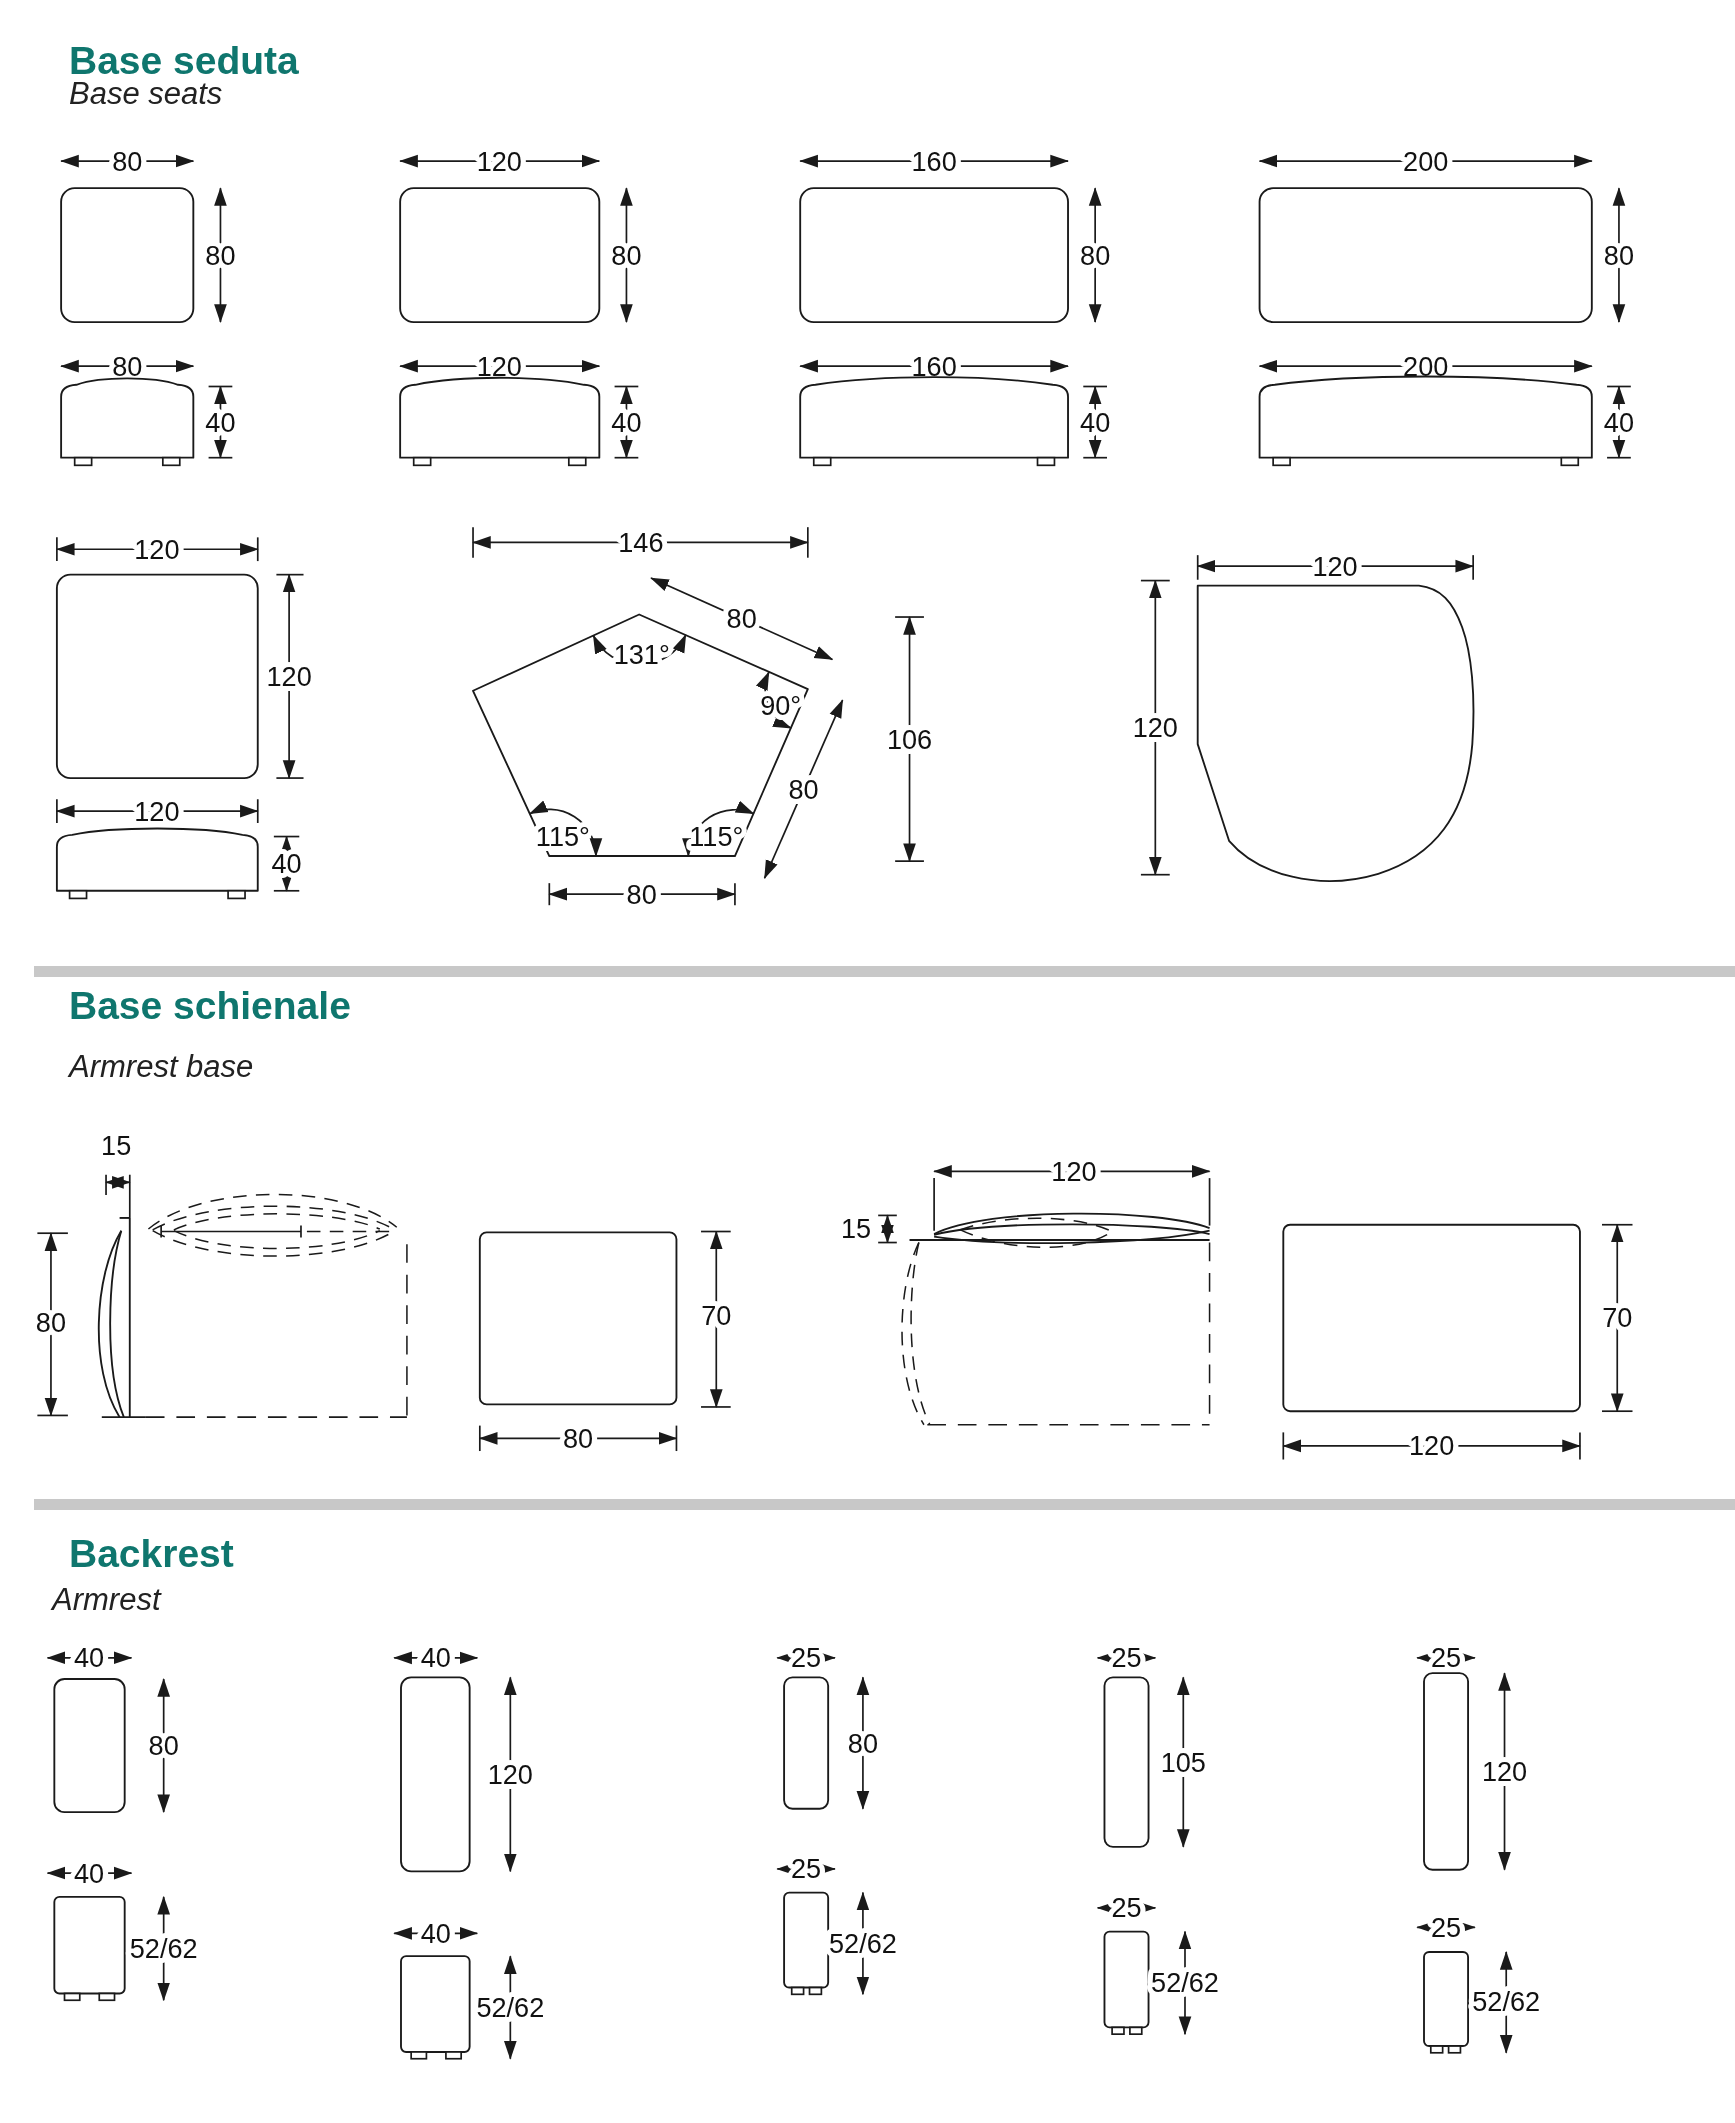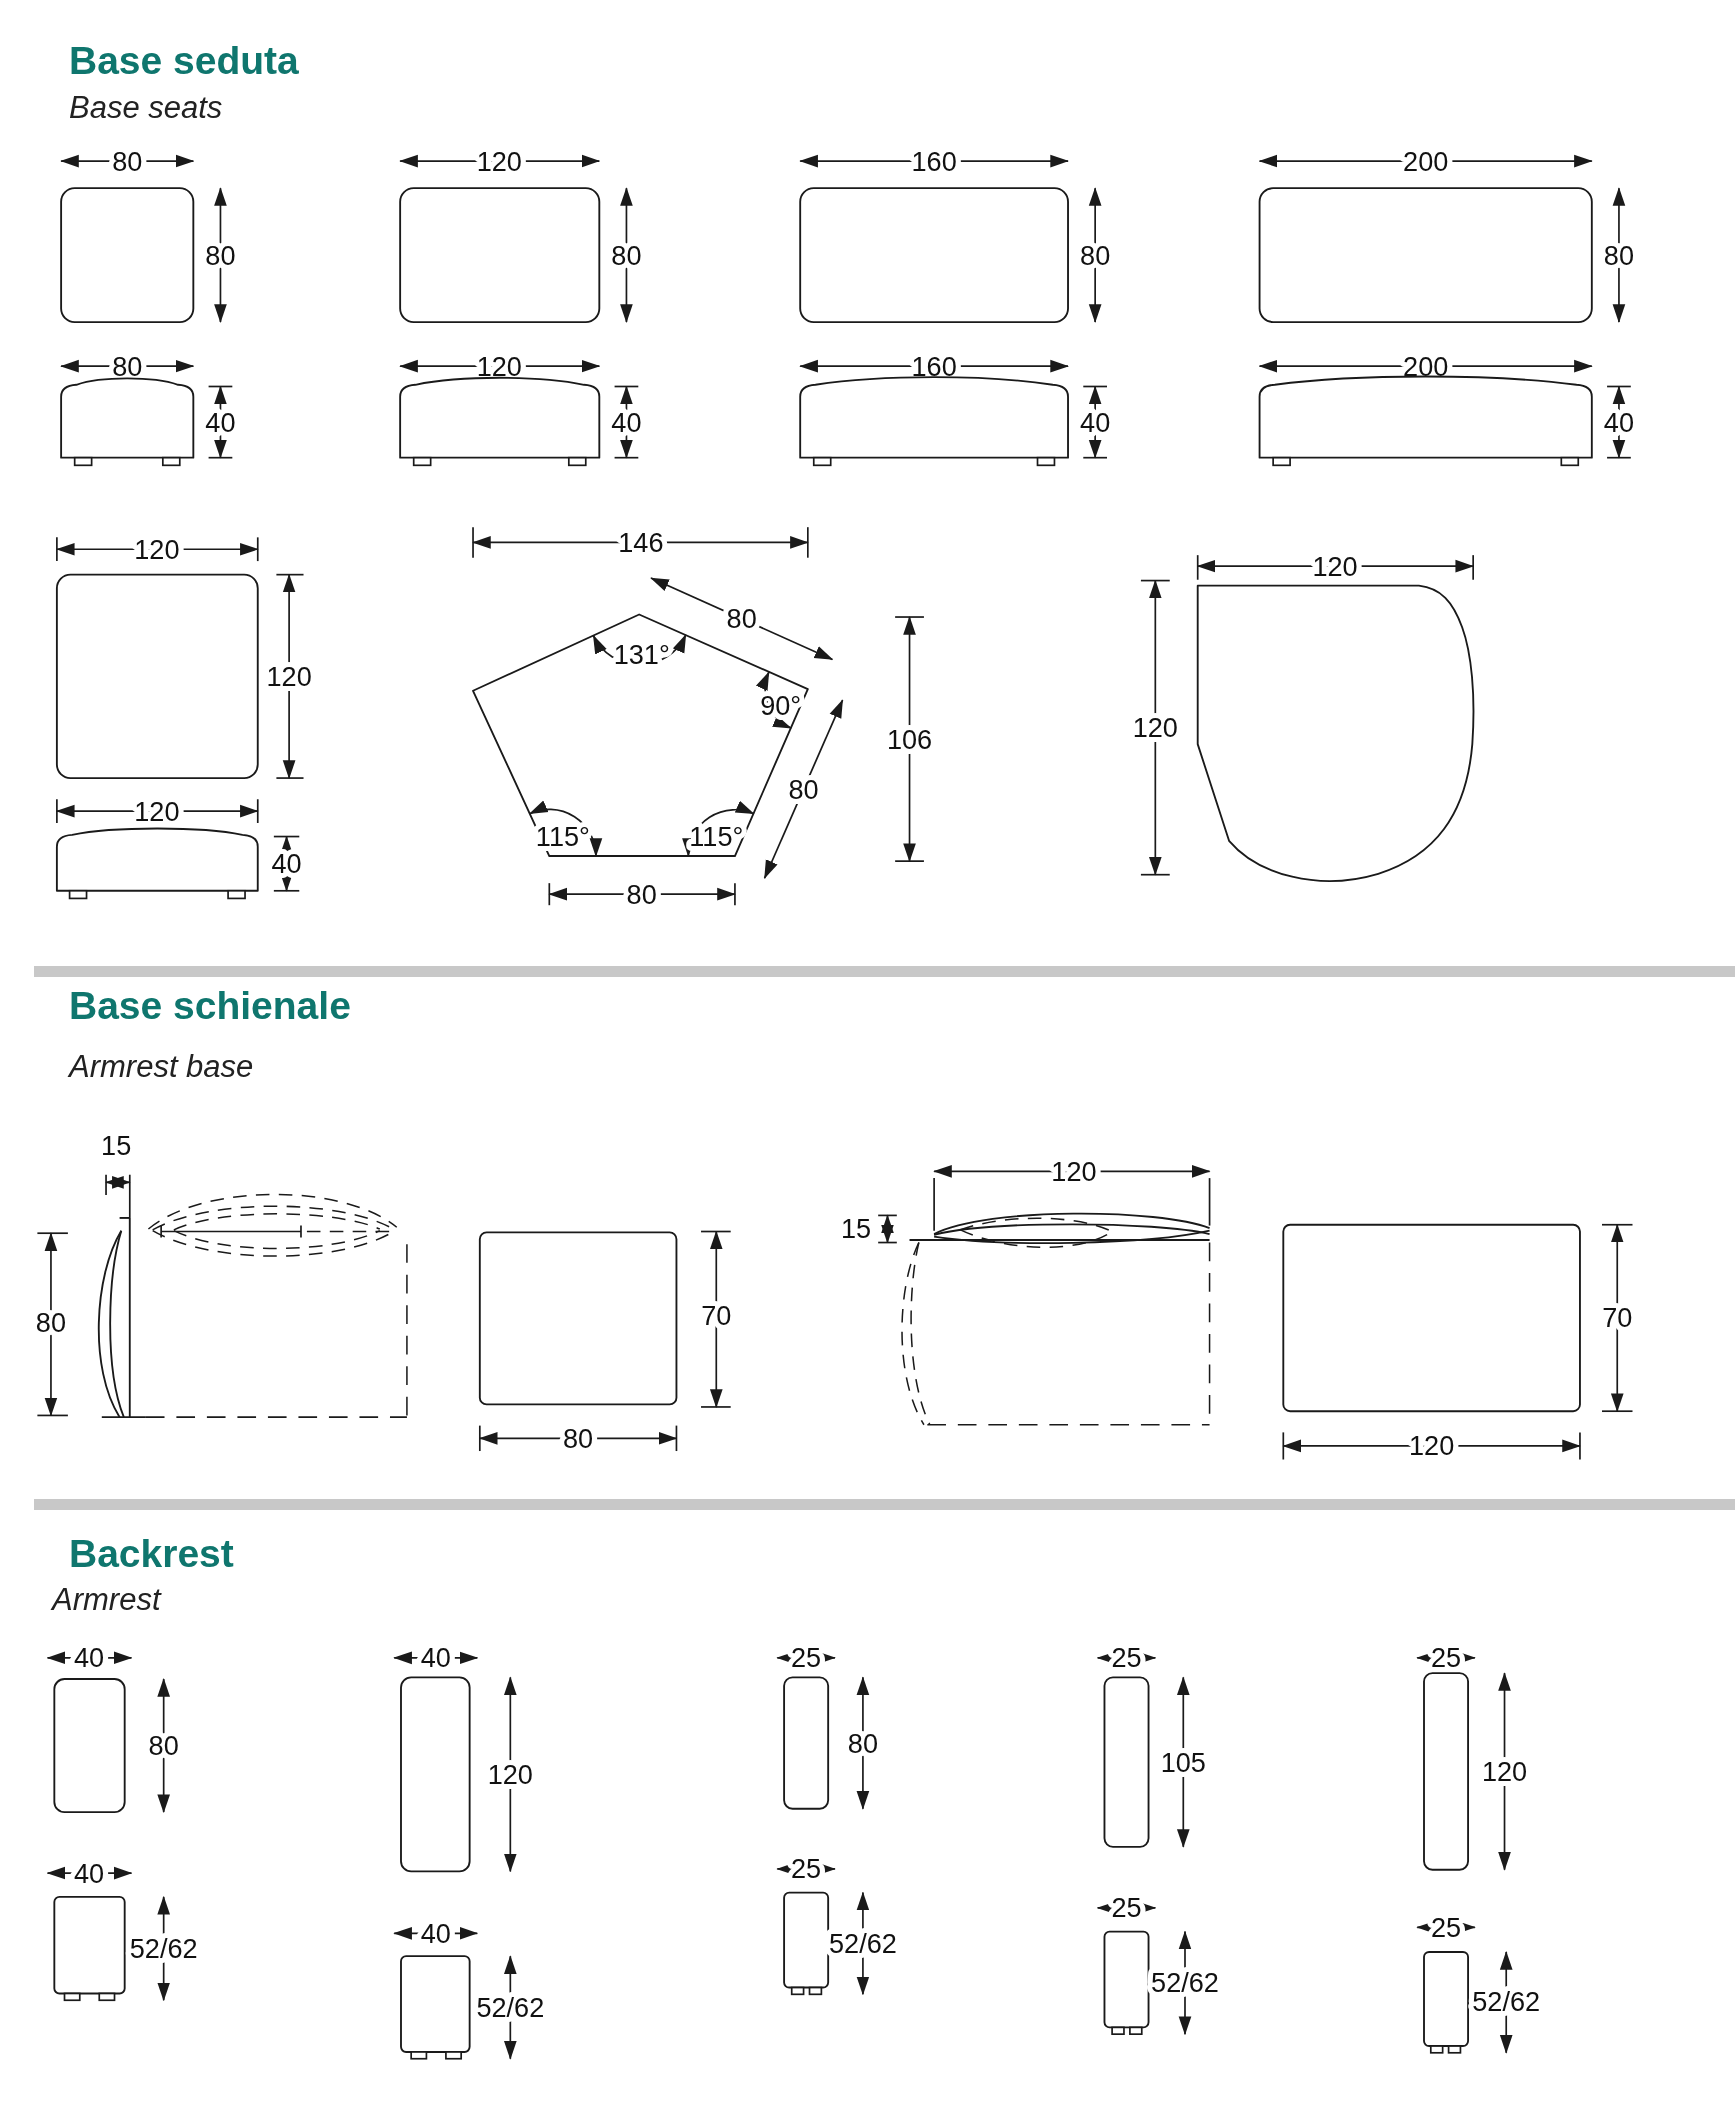--- a/index.html
+++ b/index.html
@@ -13,21 +13,21 @@
   .dim{stroke:#1a1a1a;stroke-width:2;fill:none;}
   .dsh{stroke:#1a1a1a;stroke-width:1.8;fill:none;stroke-dasharray:22 14;}
   .dsh2{stroke:#1a1a1a;stroke-width:1.8;fill:none;stroke-dasharray:16 11;}
   .dlab{font-family:"Liberation Sans",sans-serif;font-size:32px;fill:#111;text-anchor:middle;
         paint-order:stroke;stroke:#fff;stroke-width:12px;stroke-linejoin:round;}
 </style>
 </head>
 <body>
 
 <div class="title" style="left:69px;top:39px">Base seduta</div>
-<div class="subtitle" style="left:69px;top:90px">Base seats</div>
+<div class="subtitle" style="left:69px;top:76px">Base seats</div>
 <div class="sep" style="top:966px"></div>
 <div class="title" style="left:69px;top:984px">Base schienale</div>
 <div class="subtitle" style="left:69px;top:1049px">Armrest base</div>
 <div class="sep" style="top:1499px"></div>
 <div class="title" style="left:69px;top:1532px">Backrest</div>
 <div class="subtitle" style="left:52px;top:1582px">Armrest</div>
 
 <svg width="1736" height="2124" viewBox="0 0 2048 2506">
 <defs>
   <marker id="ar" viewBox="0 0 10 10" refX="9.5" refY="5" markerWidth="11" markerHeight="11" orient="auto-start-reverse">

